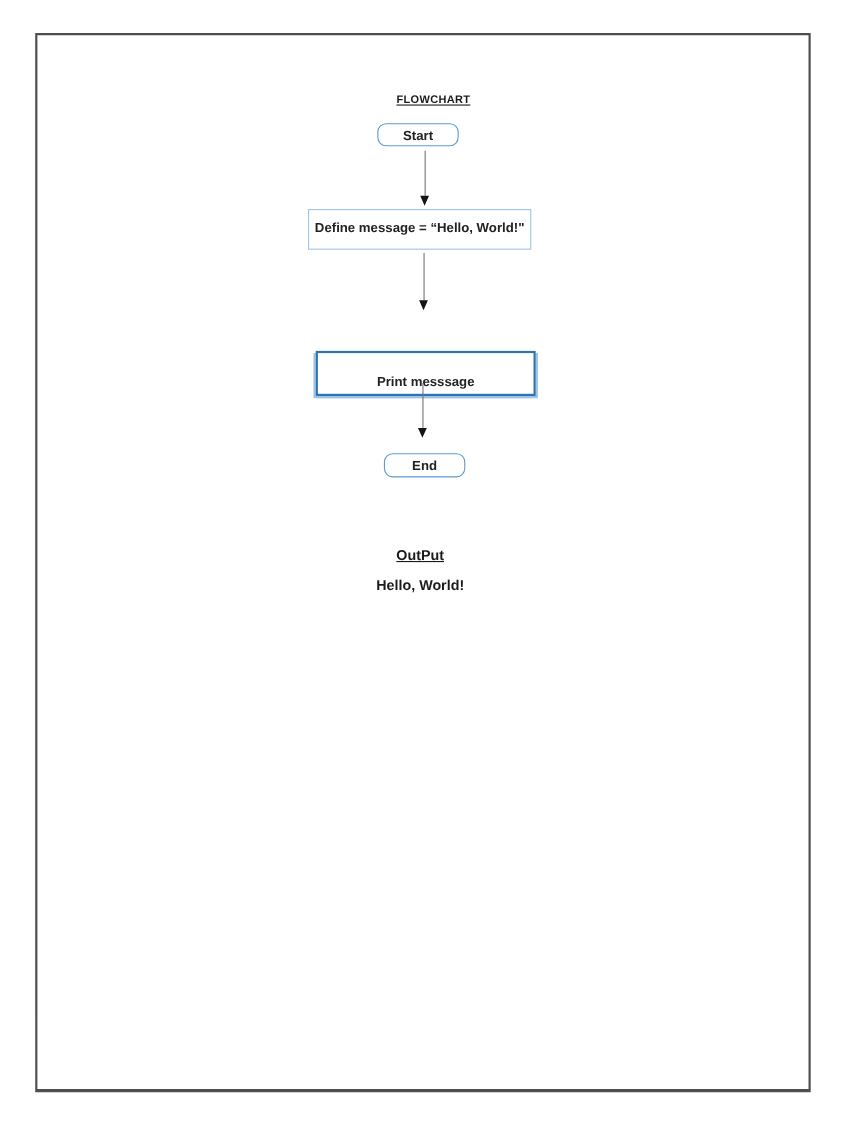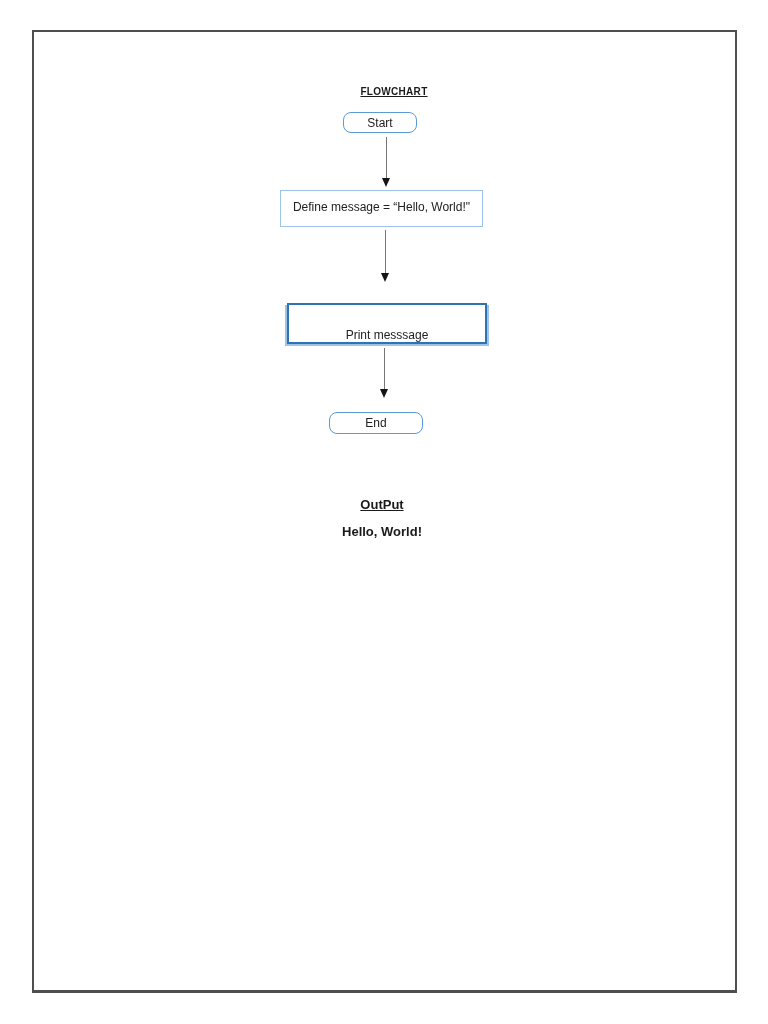--- a/index.html
+++ b/index.html
@@ -1,15 +1,15 @@
 <!DOCTYPE html>
 <html><head>
 <meta charset="utf-8">
 <style>
-  * { margin: 0; padding: 0; box-sizing: border-box; }
+  * { margin: 0; padding: 0; box-sizing: border-box; font-weight: bold; }
   html, body {
     width: 768px; height: 1024px;
     background: #ffffff;
     font-family: "Liberation Sans", sans-serif;
     color: #1a1a1a;
     position: relative;
     overflow: hidden;
   }
   .page-border {
     position: absolute;
@@ -35,33 +35,34 @@
     align-items: center;
     justify-content: center;
     font-size: 12px;
     color: #222;
   }
   .terminator {
     border: 1.5px solid #5B9BD5;
     border-radius: 8px;
   }
   .node-start { left: 343px; top: 112px; width: 74px; height: 21px; }
-  .node-end   { left: 329px; top: 412px; width: 94px; height: 22px; }
+  .node-end   { left: 349px; top: 412px; width: 74px; height: 22px; }
   .process {
     border: 1.5px solid #9DC3E6;
   }
   .node-define {
     left: 280px; top: 190px; width: 203px; height: 37px;
     padding-bottom: 3px;
   }
   .process-shadow {
     border: 2px solid #2E74B5;
     box-shadow: -2px 2px 0 0 #9DC3E6, 2px 2px 0 0 #9DC3E6;
-    align-items: flex-end;
-    padding-top: 3px;
+    align-items: flex-start;
+    padding-top: 19px;
+    margin-top: 16px;
   }
   .node-print { left: 287px; top: 303px; width: 200px; height: 41px; }
   .arrow { position: absolute; pointer-events: none; }
   .arrow .line {
     position: absolute;
     width: 1.5px;
     background: #767676;
     left: 0; top: 0;
   }
   .arrow .head {

